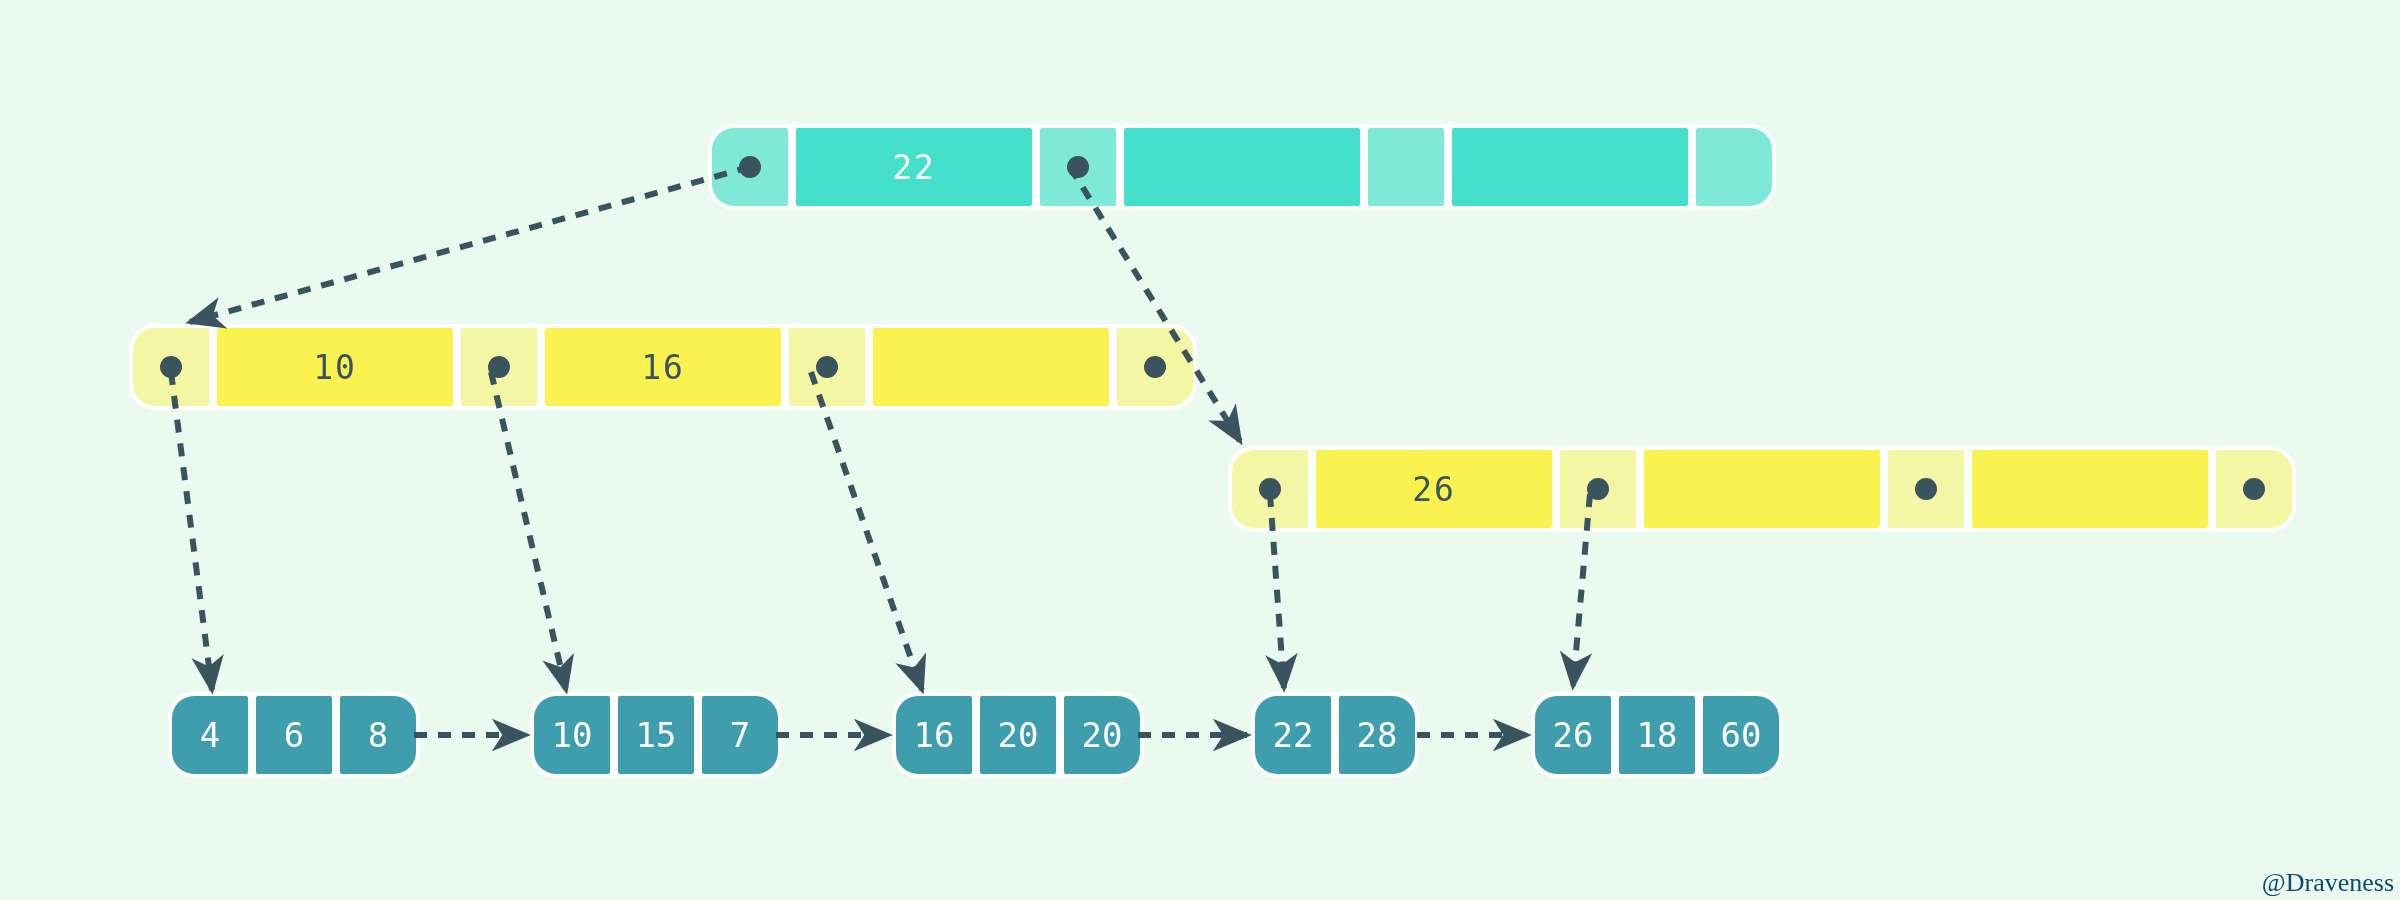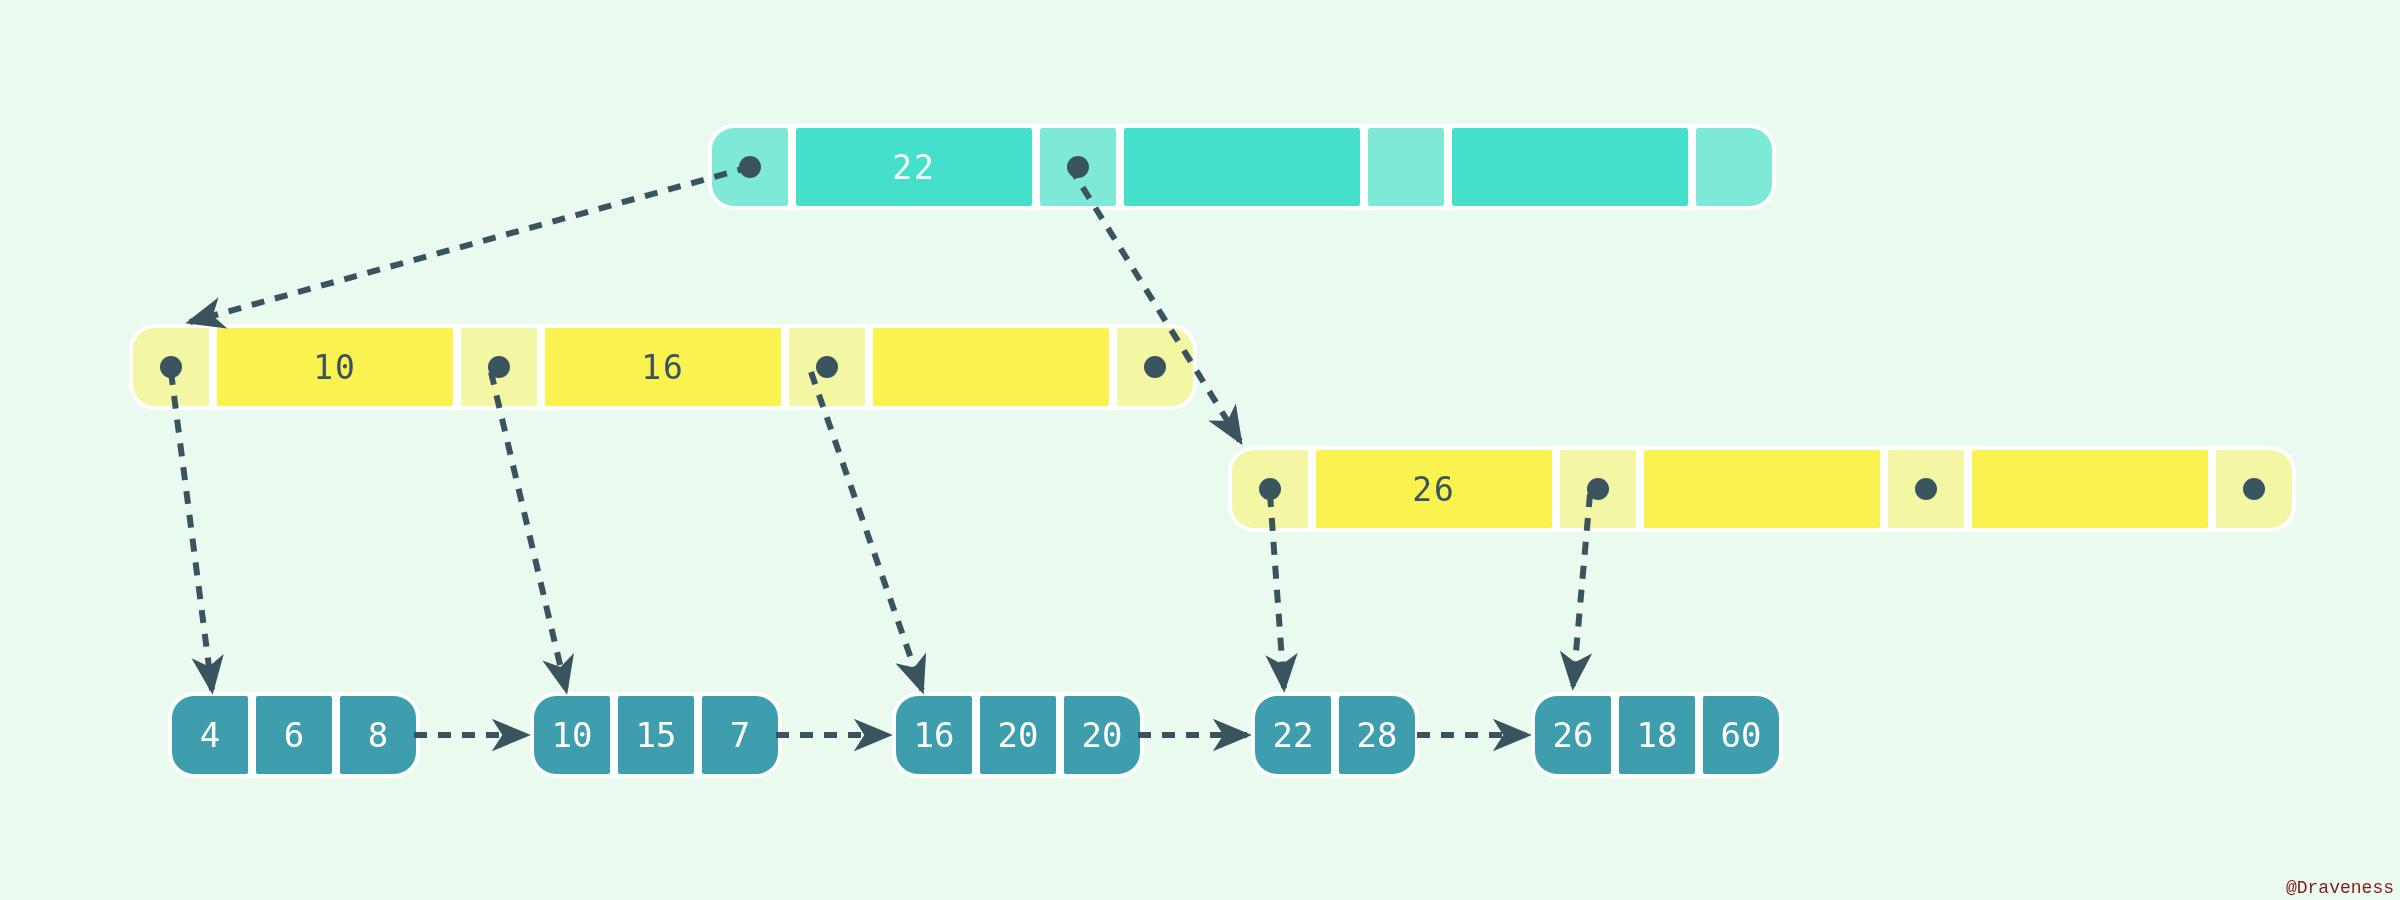--- a/index.html
+++ b/index.html
@@ -57,23 +57,23 @@
     border-radius: 50%;
     background: #3A545F;
     display: block;
   }
 
   .arrows { position: absolute; left: 0; top: 0; pointer-events: none; }
 
   .watermark {
     position: absolute;
     right: 6px; bottom: 2px;
-    font-size: 18px;
-    color: #7f1d1d;
-    font-family: Liberation Mono, monospace;
+    font-size: 26px;
+    color: #0c4a6e;
+    font-family: Liberation Serif, serif;
   }
 </style>
 </head>
 <body>
 
 <div class="stage">
 
   <div class="node root" style="left:708px; top:124px;">
     <div class="cell ptr first">
         <span class="dot"></span>

